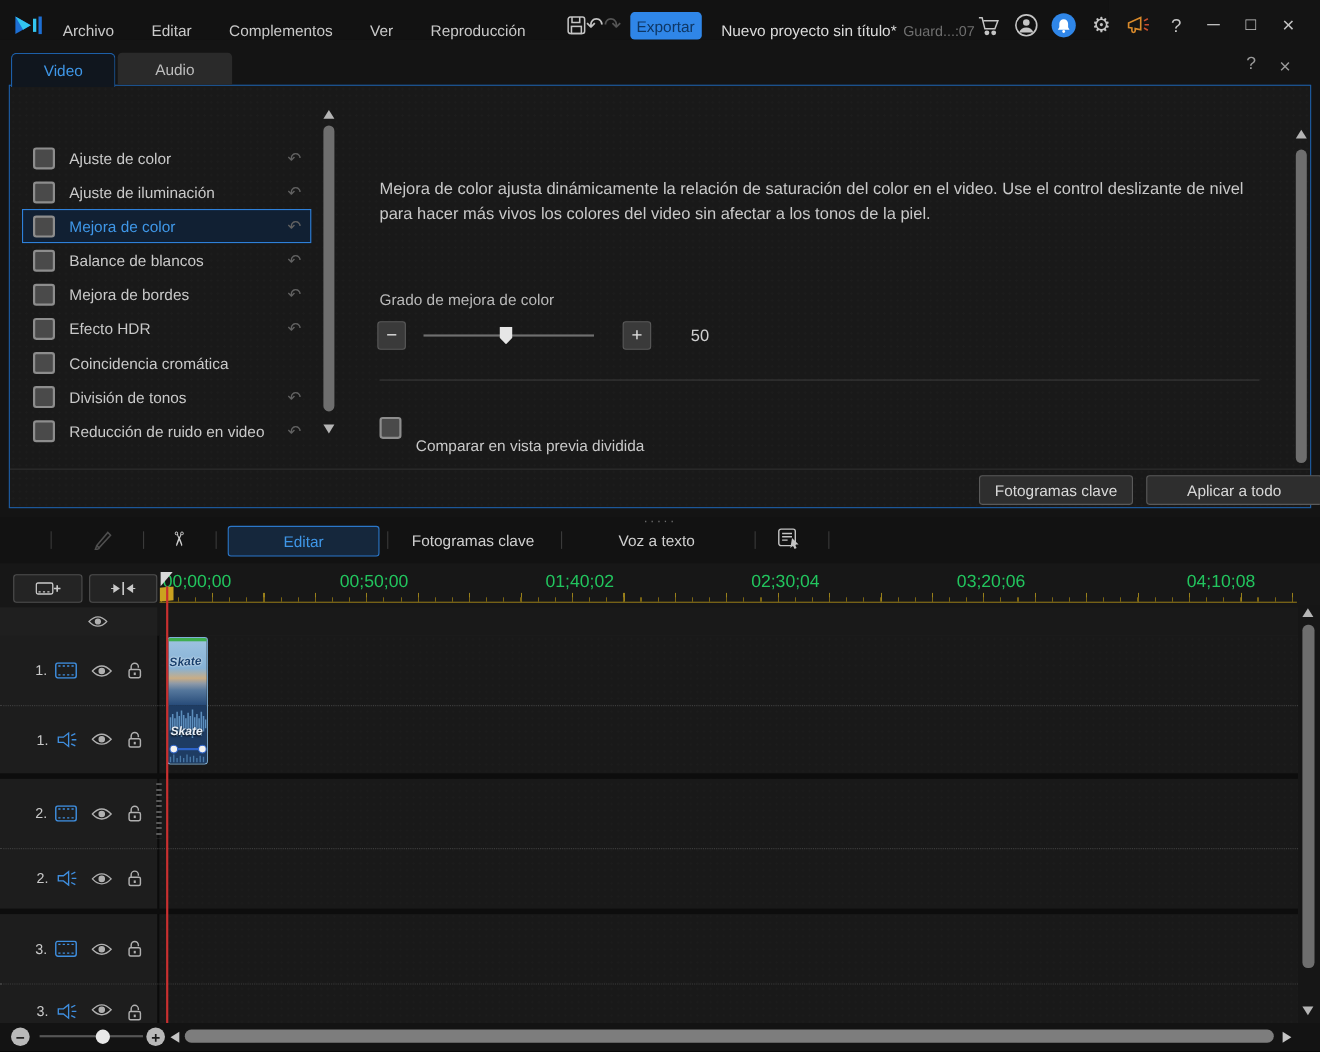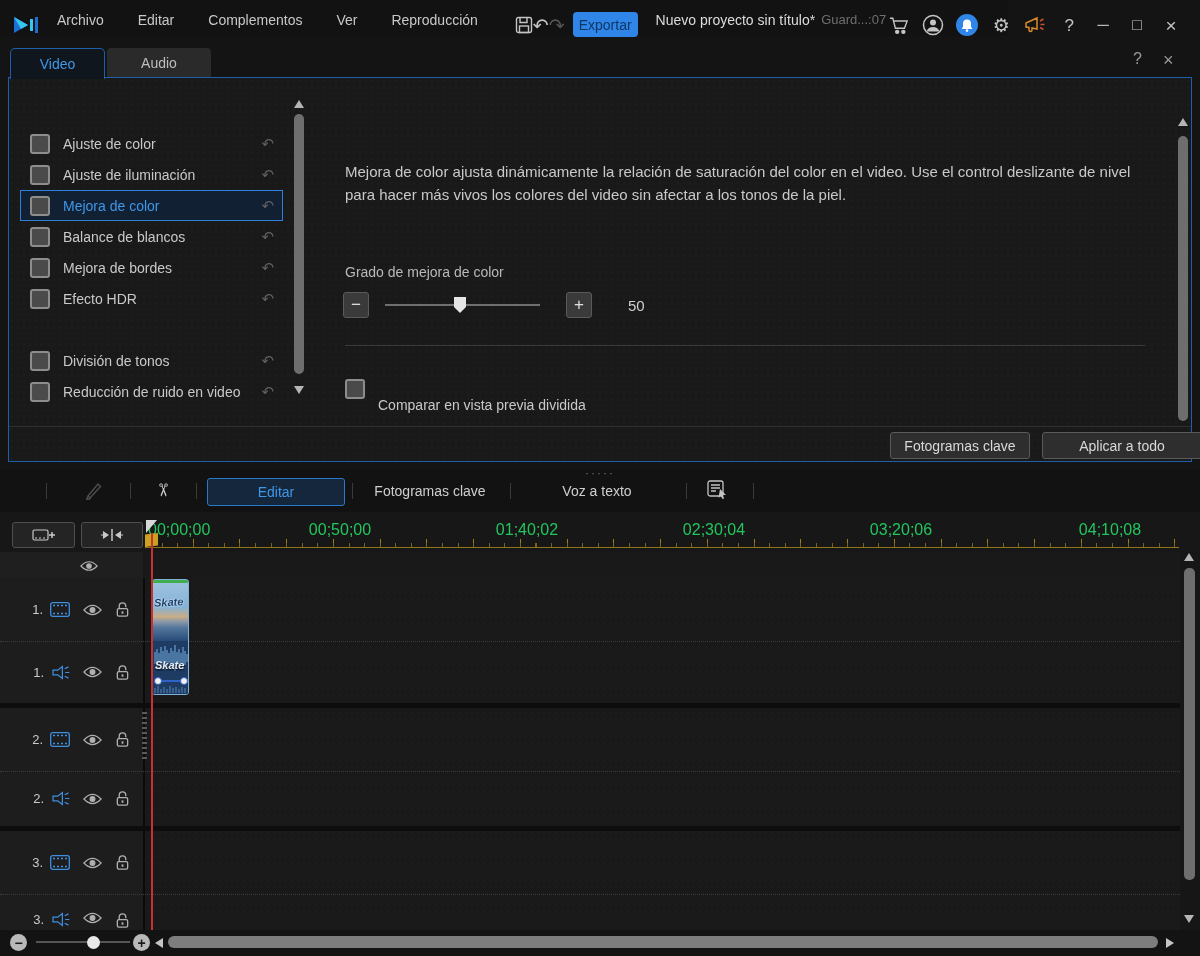--- a/index.html
+++ b/index.html
@@ -1,21 +1,21 @@
 <!DOCTYPE html>
 <html><head>
 <meta charset="utf-8">
 <style>
   html,body{margin:0;padding:0;background:#000;}
   .app{position:relative;width:1200px;height:956px;overflow:hidden;background:#141414;
        font-family:"Liberation Sans","DejaVu Sans",sans-serif;color:#c4c4c4;}
   .abs{position:absolute;}
   
   .titlebar{position:absolute;left:0;top:0;width:1008px;height:36px;background:#121212;
-            display:flex;align-items:flex-start;padding:12px 12px;box-sizing:border-box;}
+            display:flex;align-items:flex-end;padding:0 12px;box-sizing:border-box;}
   .menu{padding:0 17px;font-size:14px;color:#c9c9c9;cursor:default;}
   .tb-sep{width:1px;height:20px;background:#3a3a3a;margin:0 10px;}
   .tb-ic{display:flex;align-items:center;justify-content:center;width:28px;height:26px;}
   .export{margin-left:8px;width:128px;height:25px;border:none;border-radius:4px;background:#2f86e8;
           color:#0e3765;font-size:14px;font-family:inherit;}
   .proj{margin-left:18px;font-size:14px;color:#dcdcdc;white-space:nowrap;}
   .saved{margin-left:6px;font-size:13px;color:#6f6f6f;}
   .tb-right{margin-left:auto;display:flex;align-items:center;gap:8px;}
   .tb-right .tb-ic{width:26px;}
   .bell-badge{width:22px;height:22px;border-radius:50%;background:#2f86e8;display:flex;align-items:center;justify-content:center;}
@@ -192,20 +192,24 @@
     <div class="list-item" style="top:204px;">
         <span class="cbx"></span>
         <span>Mejora de bordes</span>
         <span class="reset">↶</span>
       </div>
     <div class="list-item" style="top:235px;">
         <span class="cbx"></span>
         <span>Efecto HDR</span>
         <span class="reset">↶</span>
       </div>
+    <div class="list-item" style="top:266px;">
+        <span class="cbx"></span>
+        <span>Coincidencia cromática</span>
+      </div>
     <div class="list-item" style="top:297px;">
         <span class="cbx"></span>
         <span>División de tonos</span>
         <span class="reset">↶</span>
       </div>
     <div class="list-item" style="top:328px;">
         <span class="cbx"></span>
         <span>Reducción de ruido en video</span>
         <span class="reset">↶</span>
       </div>

